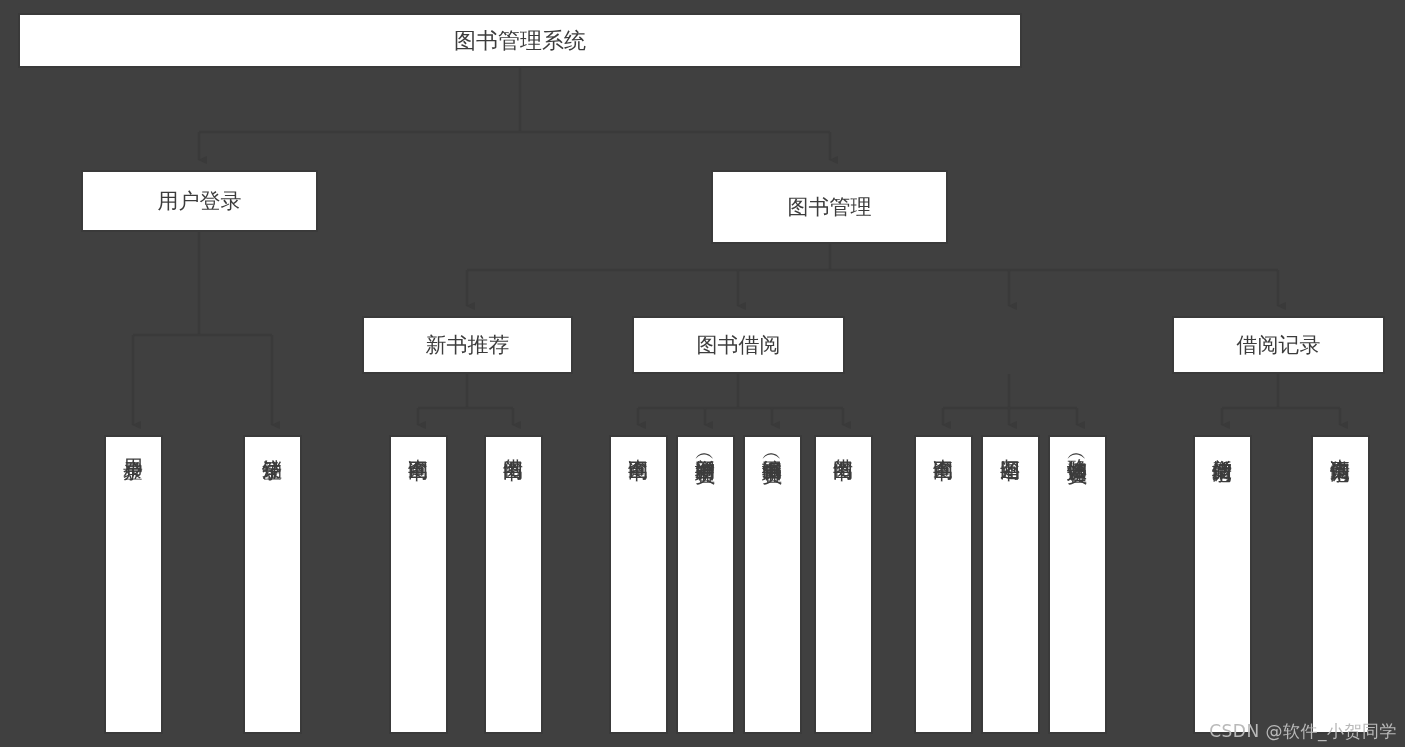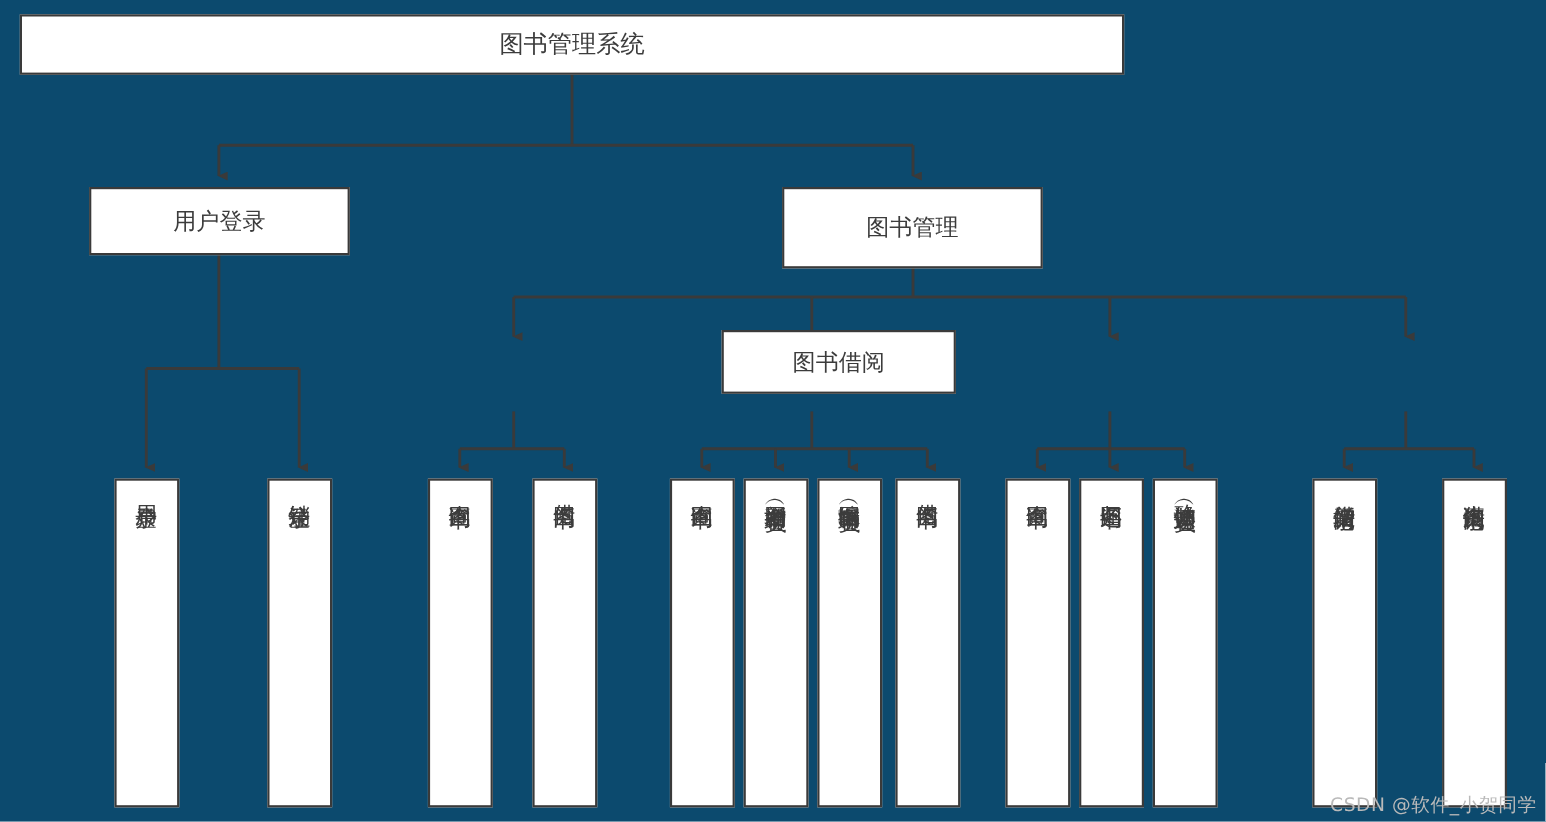--- a/index.html
+++ b/index.html
@@ -7,21 +7,21 @@
     padding: 0;
     background: #ffffff;
   }
   body {
     font-family: "DejaVu Sans", "Liberation Sans", sans-serif;
   }
   #canvas {
     position: relative;
     width: 1405px;
     height: 747px;
-    background: #0c4a6e;
+    background: #404040;
     overflow: hidden;
   }
   svg.wires {
     position: absolute;
     left: 0;
     top: 0;
     width: 1405px;
     height: 747px;
     pointer-events: none;
   }
@@ -133,26 +133,32 @@
   </div>
 
   <div class="node horiz" style="left:81px; top:170px; width:237px; height:62px;">
     <span class="node-label">用户登录</span>
   </div>
 
   <div class="node horiz" style="left:711px; top:170px; width:237px; height:74px;">
     <span class="node-label">图书管理</span>
   </div>
 
-
-  <div class="node horiz" style="left:632px; top:300px; width:213px; height:58px;margin-left:24px;">
+  <div class="node horiz" style="left:362px; top:316px; width:211px; height:58px;">
+    <span class="node-label">新书推荐</span>
+  </div>
+
+  <div class="node horiz" style="left:632px; top:316px; width:213px; height:58px;">
     <span class="node-label">图书借阅</span>
   </div>
 
 
+  <div class="node horiz" style="left:1172px; top:316px; width:213px; height:58px;">
+    <span class="node-label">借阅记录</span>
+  </div>
 
   <div class="node vert" style="left:104px; top:435px; width:59px; height:299px;">
     <span class="node-label">用户登录</span>
   </div>
 
   <div class="node vert" style="left:243px; top:435px; width:59px; height:299px;">
     <span class="node-label">注销登录</span>
   </div>
 
   <div class="node vert" style="left:389px; top:435px; width:59px; height:299px;">

